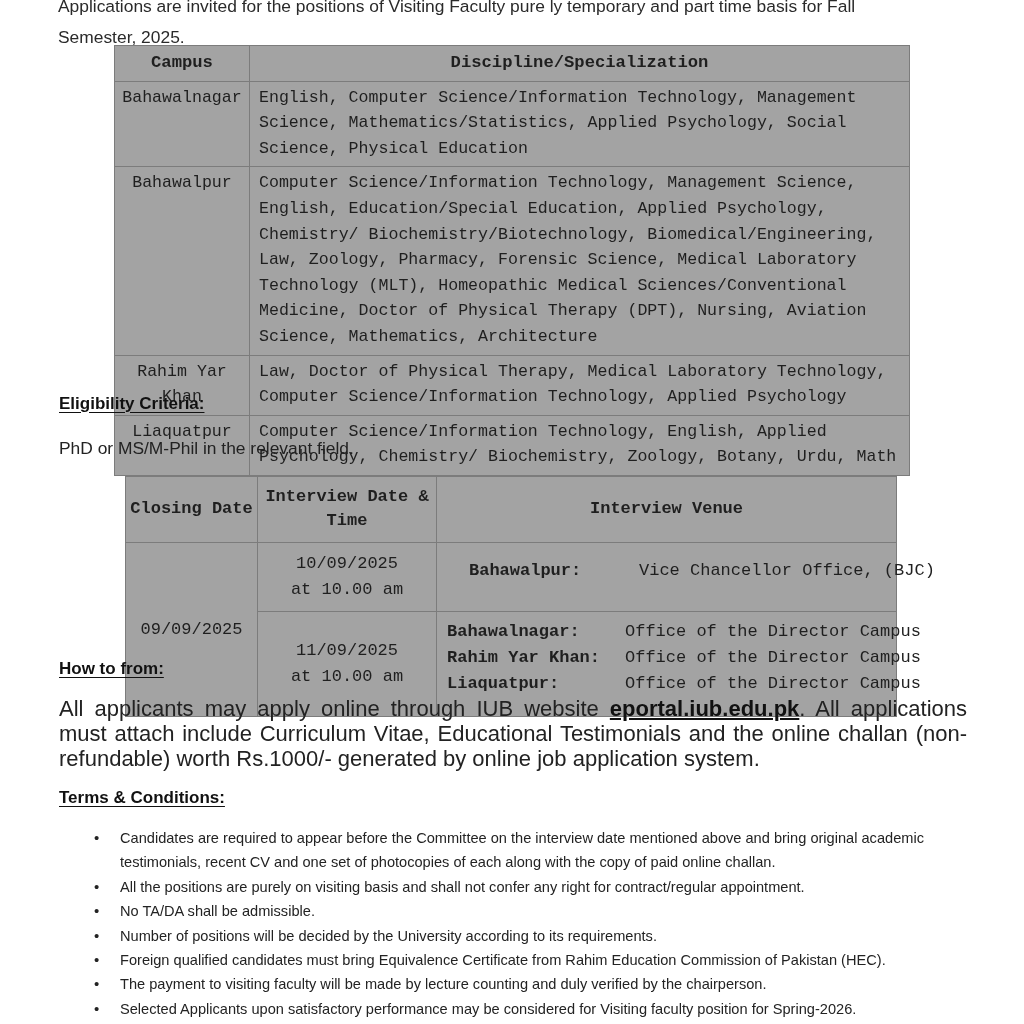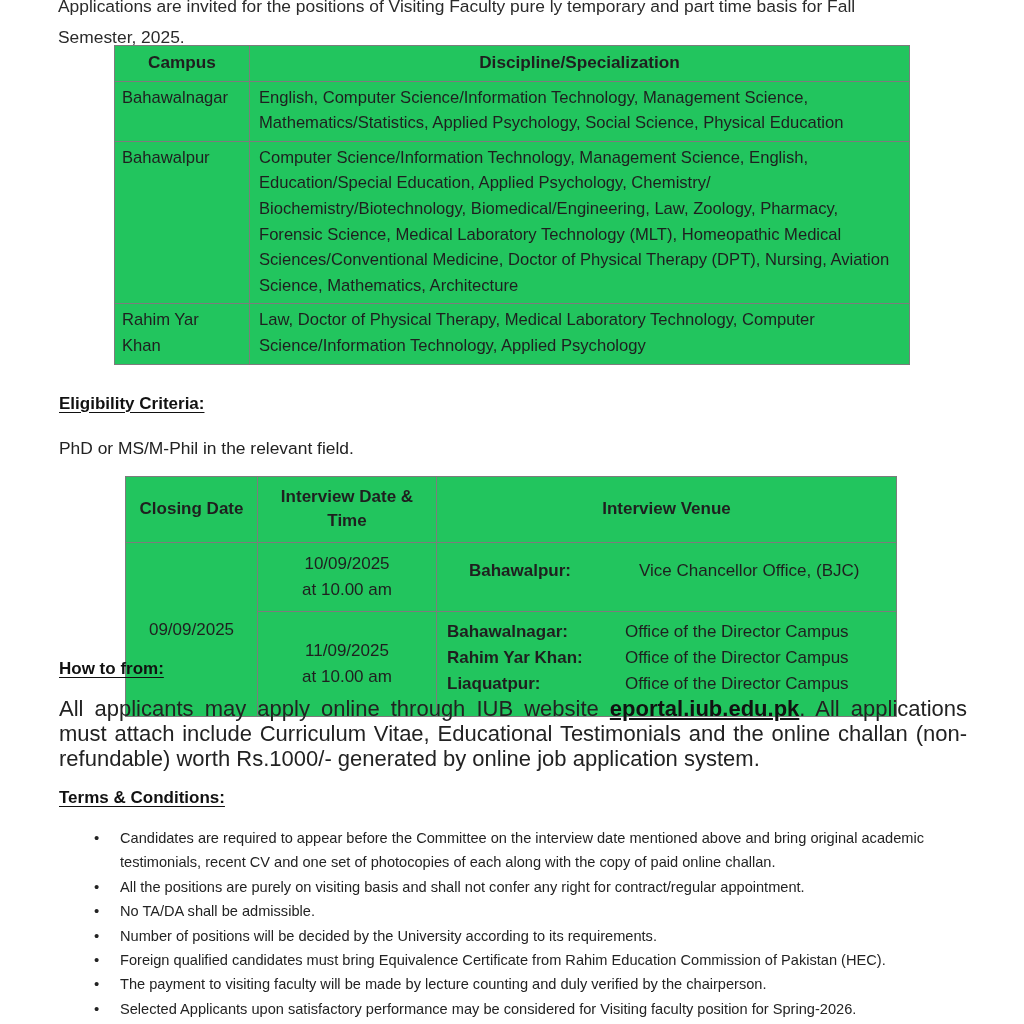--- a/index.html
+++ b/index.html
@@ -36,21 +36,22 @@
     color: #2a2a2a;
     text-align: justify;
   }
   .intro .ln2 { display: block; }
 
   
   .doc-table {
     position: absolute;
     border-collapse: collapse;
     table-layout: fixed;
-    background: #22c55e;
+    background: #a3a3a3;
+    font-family: Liberation Mono, monospace;
   }
   .doc-table td, .doc-table th {
     border: 1px solid #7c7c7c;
     vertical-align: top;
     padding: 3px 7px 5px 7px;
     font-weight: normal;
     font-size: 16.6px;
     line-height: 25.6px;
     color: #1f1f1f;
   }
@@ -63,21 +64,21 @@
   }
   #campus-table .c-campus { width: 135px; text-align: center; }
   #campus-table thead th {
     text-align: center;
     font-weight: bold;
     font-size: 17.2px;
     padding-top: 4px;
     padding-bottom: 5px;
   }
   #campus-table td.campus-name {
-    text-align: left;
+    text-align: center;
     white-space: normal;
   }
   #campus-table td.disc {
     text-align: left;
     padding-left: 9px;
   }
 
   
   .section-head {
     position: absolute;
@@ -215,20 +216,24 @@
         <td class="campus-name">Bahawalnagar</td>
         <td class="disc">English, Computer Science/Information Technology, Management Science, Mathematics/Statistics,  Applied Psychology, Social Science, Physical Education</td>
       </tr>
       <tr>
         <td class="campus-name">Bahawalpur</td>
         <td class="disc">Computer Science/Information Technology, Management Science, English, Education/Special Education,  Applied Psychology, Chemistry/ Biochemistry/Biotechnology, Biomedical/Engineering, Law, Zoology, Pharmacy, Forensic Science, Medical Laboratory Technology (MLT),  Homeopathic Medical Sciences/Conventional Medicine, Doctor of Physical Therapy (DPT), Nursing, Aviation Science, Mathematics, Architecture</td>
       </tr>
       <tr>
         <td class="campus-name">Rahim Yar Khan</td>
         <td class="disc">Law, Doctor of Physical Therapy, Medical Laboratory Technology, Computer Science/Information Technology, Applied Psychology</td>
+      </tr>
+      <tr>
+        <td class="campus-name">Liaquatpur</td>
+        <td class="disc">Computer Science/Information Technology, English,  Applied Psychology, Chemistry/ Biochemistry, Zoology, Botany, Urdu, Math</td>
       </tr>
     </tbody>
   </table>
 
   <div class="section-head" id="eligibility-head">Eligibility Criteria:</div>
   <div id="eligibility-text">PhD or MS/M-Phil in the relevant field.</div>
 
   <table class="doc-table" id="schedule-table">
     <colgroup>
       <col class="col-closing">

